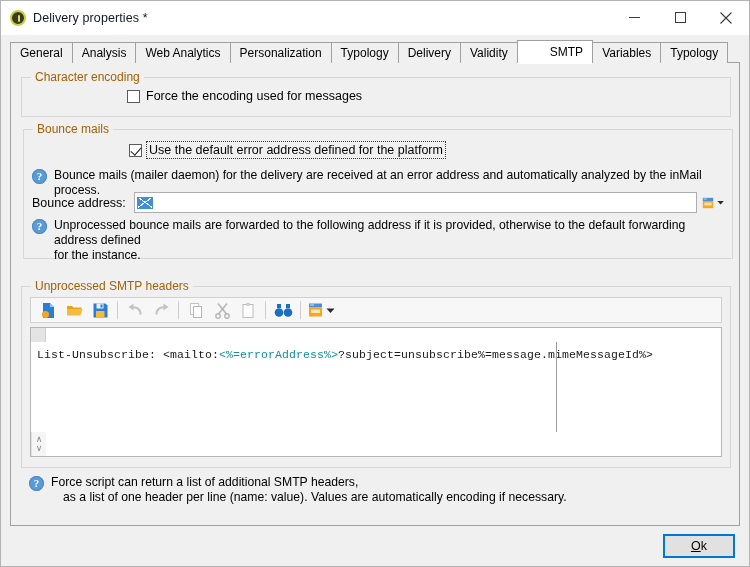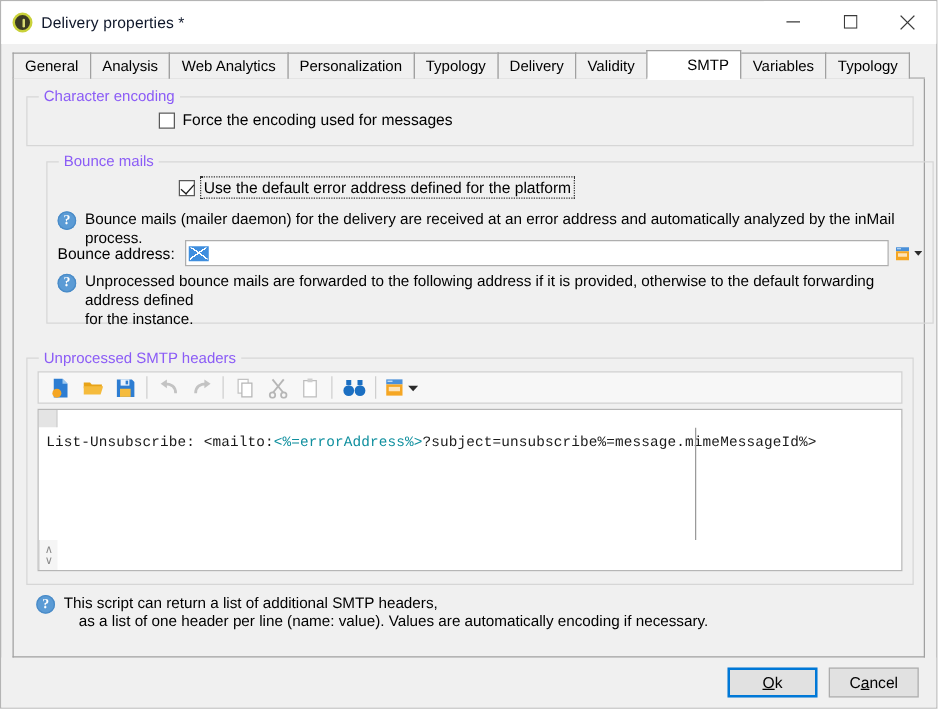--- a/index.html
+++ b/index.html
@@ -93,21 +93,21 @@
 
   
   .group{
     position:absolute;
     border:1px solid #d6d6d6;
     box-sizing:border-box;
   }
   .group-legend{
     position:absolute;top:-8px;left:9px;
     background:#f0f0f0;padding:0 4px;
-    font-size:12px;color:#8b5cf6;line-height:14px;
+    font-size:12px;color:#a16207;line-height:14px;
   }
 
   
   .cbrow{display:flex;align-items:center;}
   .cbox{
     width:13px;height:13px;border:1px solid #5a5a5a;background:#fff;
     box-sizing:border-box;position:relative;flex:0 0 13px;
   }
   .cbox.checked:after{
     content:"";position:absolute;left:3px;top:0px;width:5px;height:9px;
@@ -251,21 +251,21 @@
   <div class="page">
 
     <div class="group" style="left:10px;top:14px;width:710px;height:40px;">
       <div class="group-legend">Character encoding</div>
       <div class="cbrow" style="position:absolute;left:105px;top:11px;">
         <div class="cbox"></div>
         <div class="cb-label">Force the encoding used for messages</div>
       </div>
     </div>
 
-    <div class="group" style="left:26px;top:66px;width:710px;height:130px;">
+    <div class="group" style="left:12px;top:66px;width:710px;height:130px;">
       <div class="group-legend">Bounce mails</div>
 
       <div class="cbrow" style="position:absolute;left:105px;top:13px;">
         <div class="cbox checked"></div>
         <div class="cb-label focus">Use the default error address defined for the platform</div>
       </div>
 
       <div class="inforow" style="position:absolute;left:8px;top:38px;width:694px;">
         <div class="infoicon">
             <span>?</span>
@@ -396,25 +396,24 @@
           <div class="vs-arrow">∨</div>
         </div>
       </div>
     </div>
 
     <div class="inforow" style="position:absolute;left:18px;top:412px;width:690px;">
       <div class="infoicon">
           <span>?</span>
         </div>
       <div class="infotext">
-        <div>This script can return a list of additional SMTP headers,</div>
+        <div>Force script can return a list of additional SMTP headers,</div>
         <div style="padding-left:12px;">as a list of one header per line (name: value). Values are automatically encoding if necessary.</div>
       </div>
     </div>
 
   </div>
 
   <div class="footer">
     <div class="btn default"><span class="u">O</span><span>k</span></div>
-    <div class="btn"><span>C</span><span class="u">a</span><span>ncel</span></div>
   </div>
 
 </div>
 
 </body></html>

